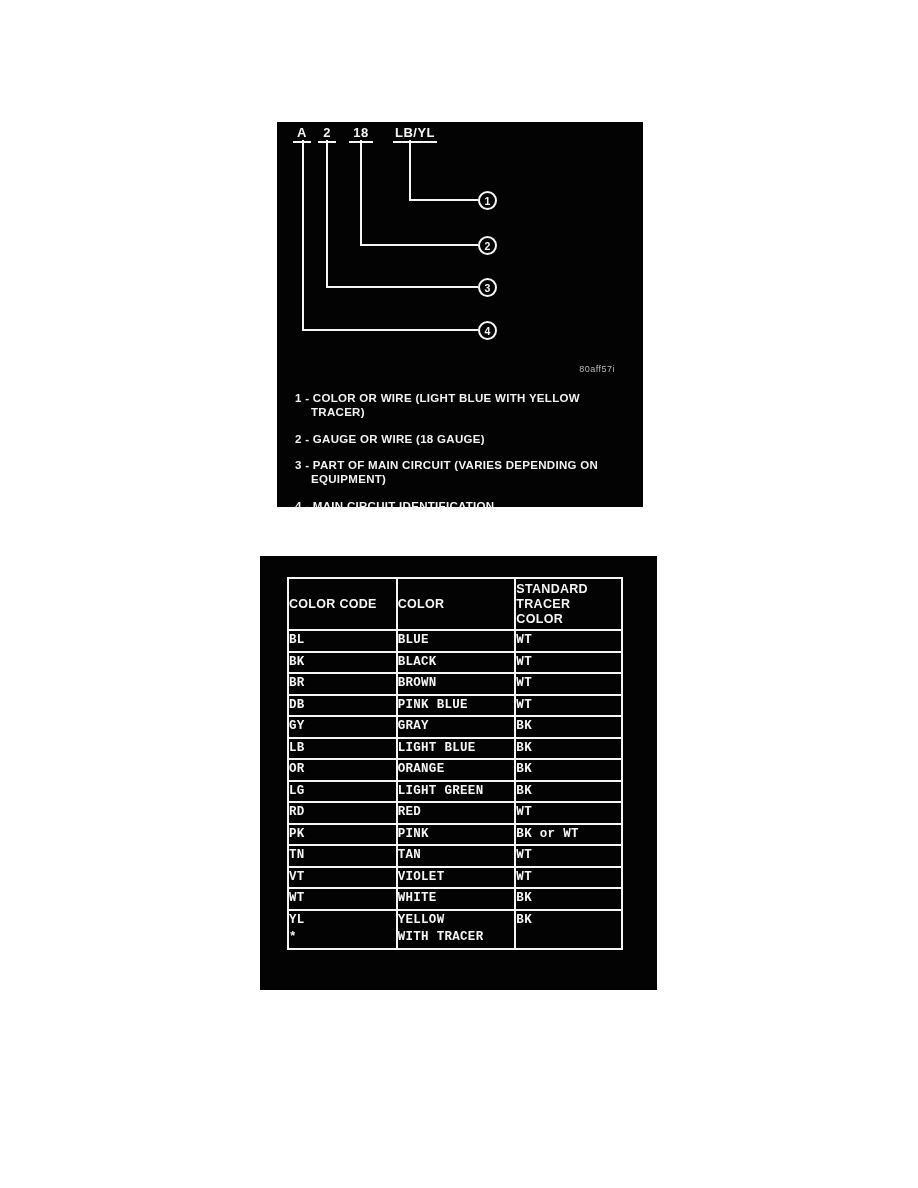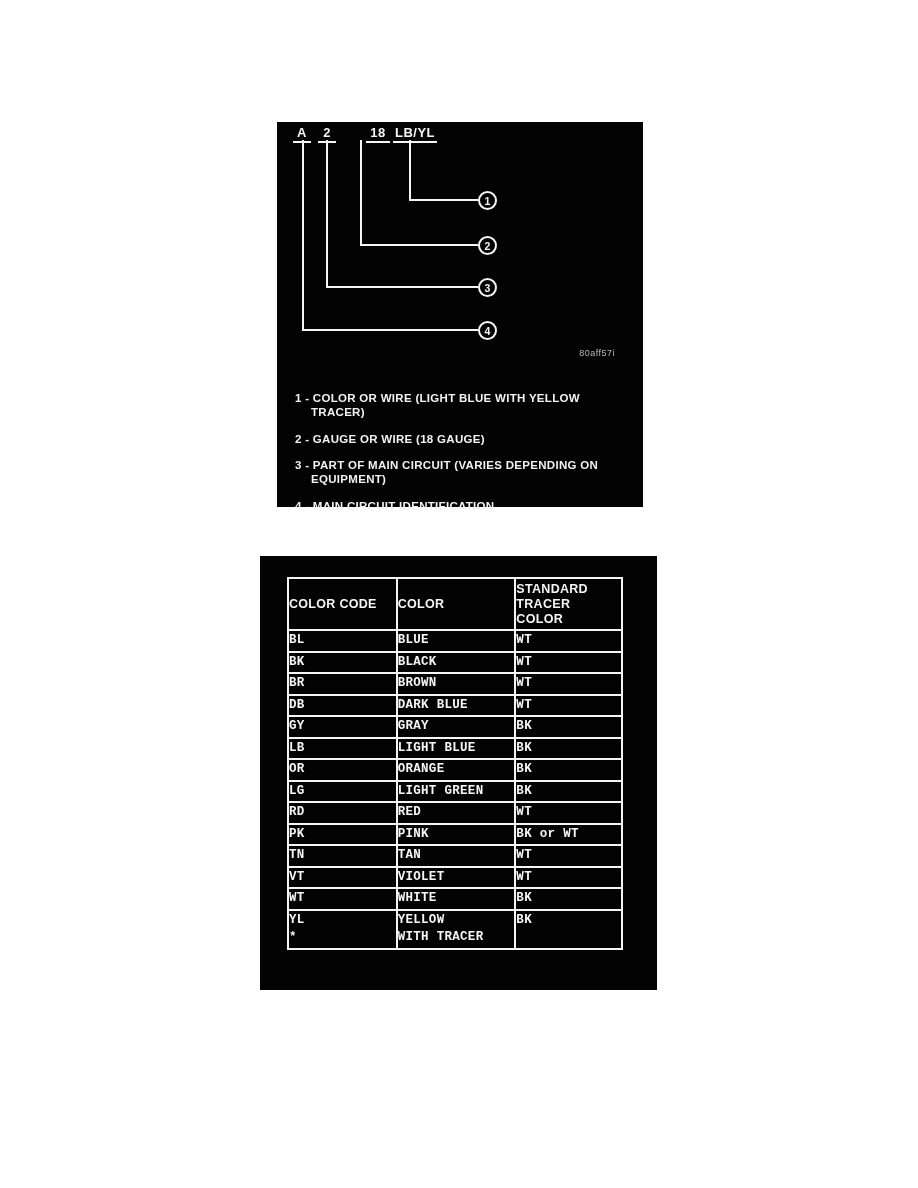--- a/index.html
+++ b/index.html
@@ -26,21 +26,21 @@
     font-size: 13px;
     font-weight: bold;
     letter-spacing: 0.5px;
     color: #f5f5f5;
     border-bottom: 2px solid #f5f5f5;
     padding: 0 1px 1px 1px;
     text-align: center;
   }
   .lbl-a  { left: 16px;  min-width: 16px; }
   .lbl-2  { left: 41px;  min-width: 16px; }
-  .lbl-18 { left: 72px;  min-width: 22px; margin-left: 17px; }
+  .lbl-18 { left: 72px;  min-width: 22px; }
   .lbl-lb { left: 116px; min-width: 42px; }
 
   .line { position: absolute; background: #f5f5f5; }
   .v-line { width: 2px; }
   .h-line { height: 2px; }
   .v-a  { left: 25px;  top: 18px; height: 191px; }
   .v-2  { left: 49px;  top: 18px; height: 148px; }
   .v-18 { left: 83px;  top: 18px; height: 106px; }
   .v-lb { left: 132px; top: 18px; height: 61px; }
   .h-1 { left: 132px; top: 77px;  width: 69px; }
@@ -58,21 +58,21 @@
     font-size: 10.5px; font-weight: bold; color: #f5f5f5;
     background: #030303;
   }
   .c-1 { top: 69px; }
   .c-2 { top: 114px; }
   .c-3 { top: 156px; }
   .c-4 { top: 199px; }
 
   .figure-id {
     position: absolute;
-    right: 28px; top: 226px;
+    right: 28px; top: 242px;
     font-size: 9px;
     color: #b9b9b9;
     letter-spacing: 0.5px;
   }
 
   .legend-list {
     position: absolute;
     left: 18px; top: 270px;
     width: 332px;
   }
@@ -199,21 +199,21 @@
             <td>BLACK</td>
             <td>WT</td>
           </tr>
           <tr>
             <td>BR</td>
             <td>BROWN</td>
             <td>WT</td>
           </tr>
           <tr>
             <td>DB</td>
-            <td>DARK BLUE</td>
+            <td>PINK BLUE</td>
             <td>WT</td>
           </tr>
           <tr>
             <td>GY</td>
             <td>GRAY</td>
             <td>BK</td>
           </tr>
           <tr>
             <td>LB</td>
             <td>LIGHT BLUE</td>

